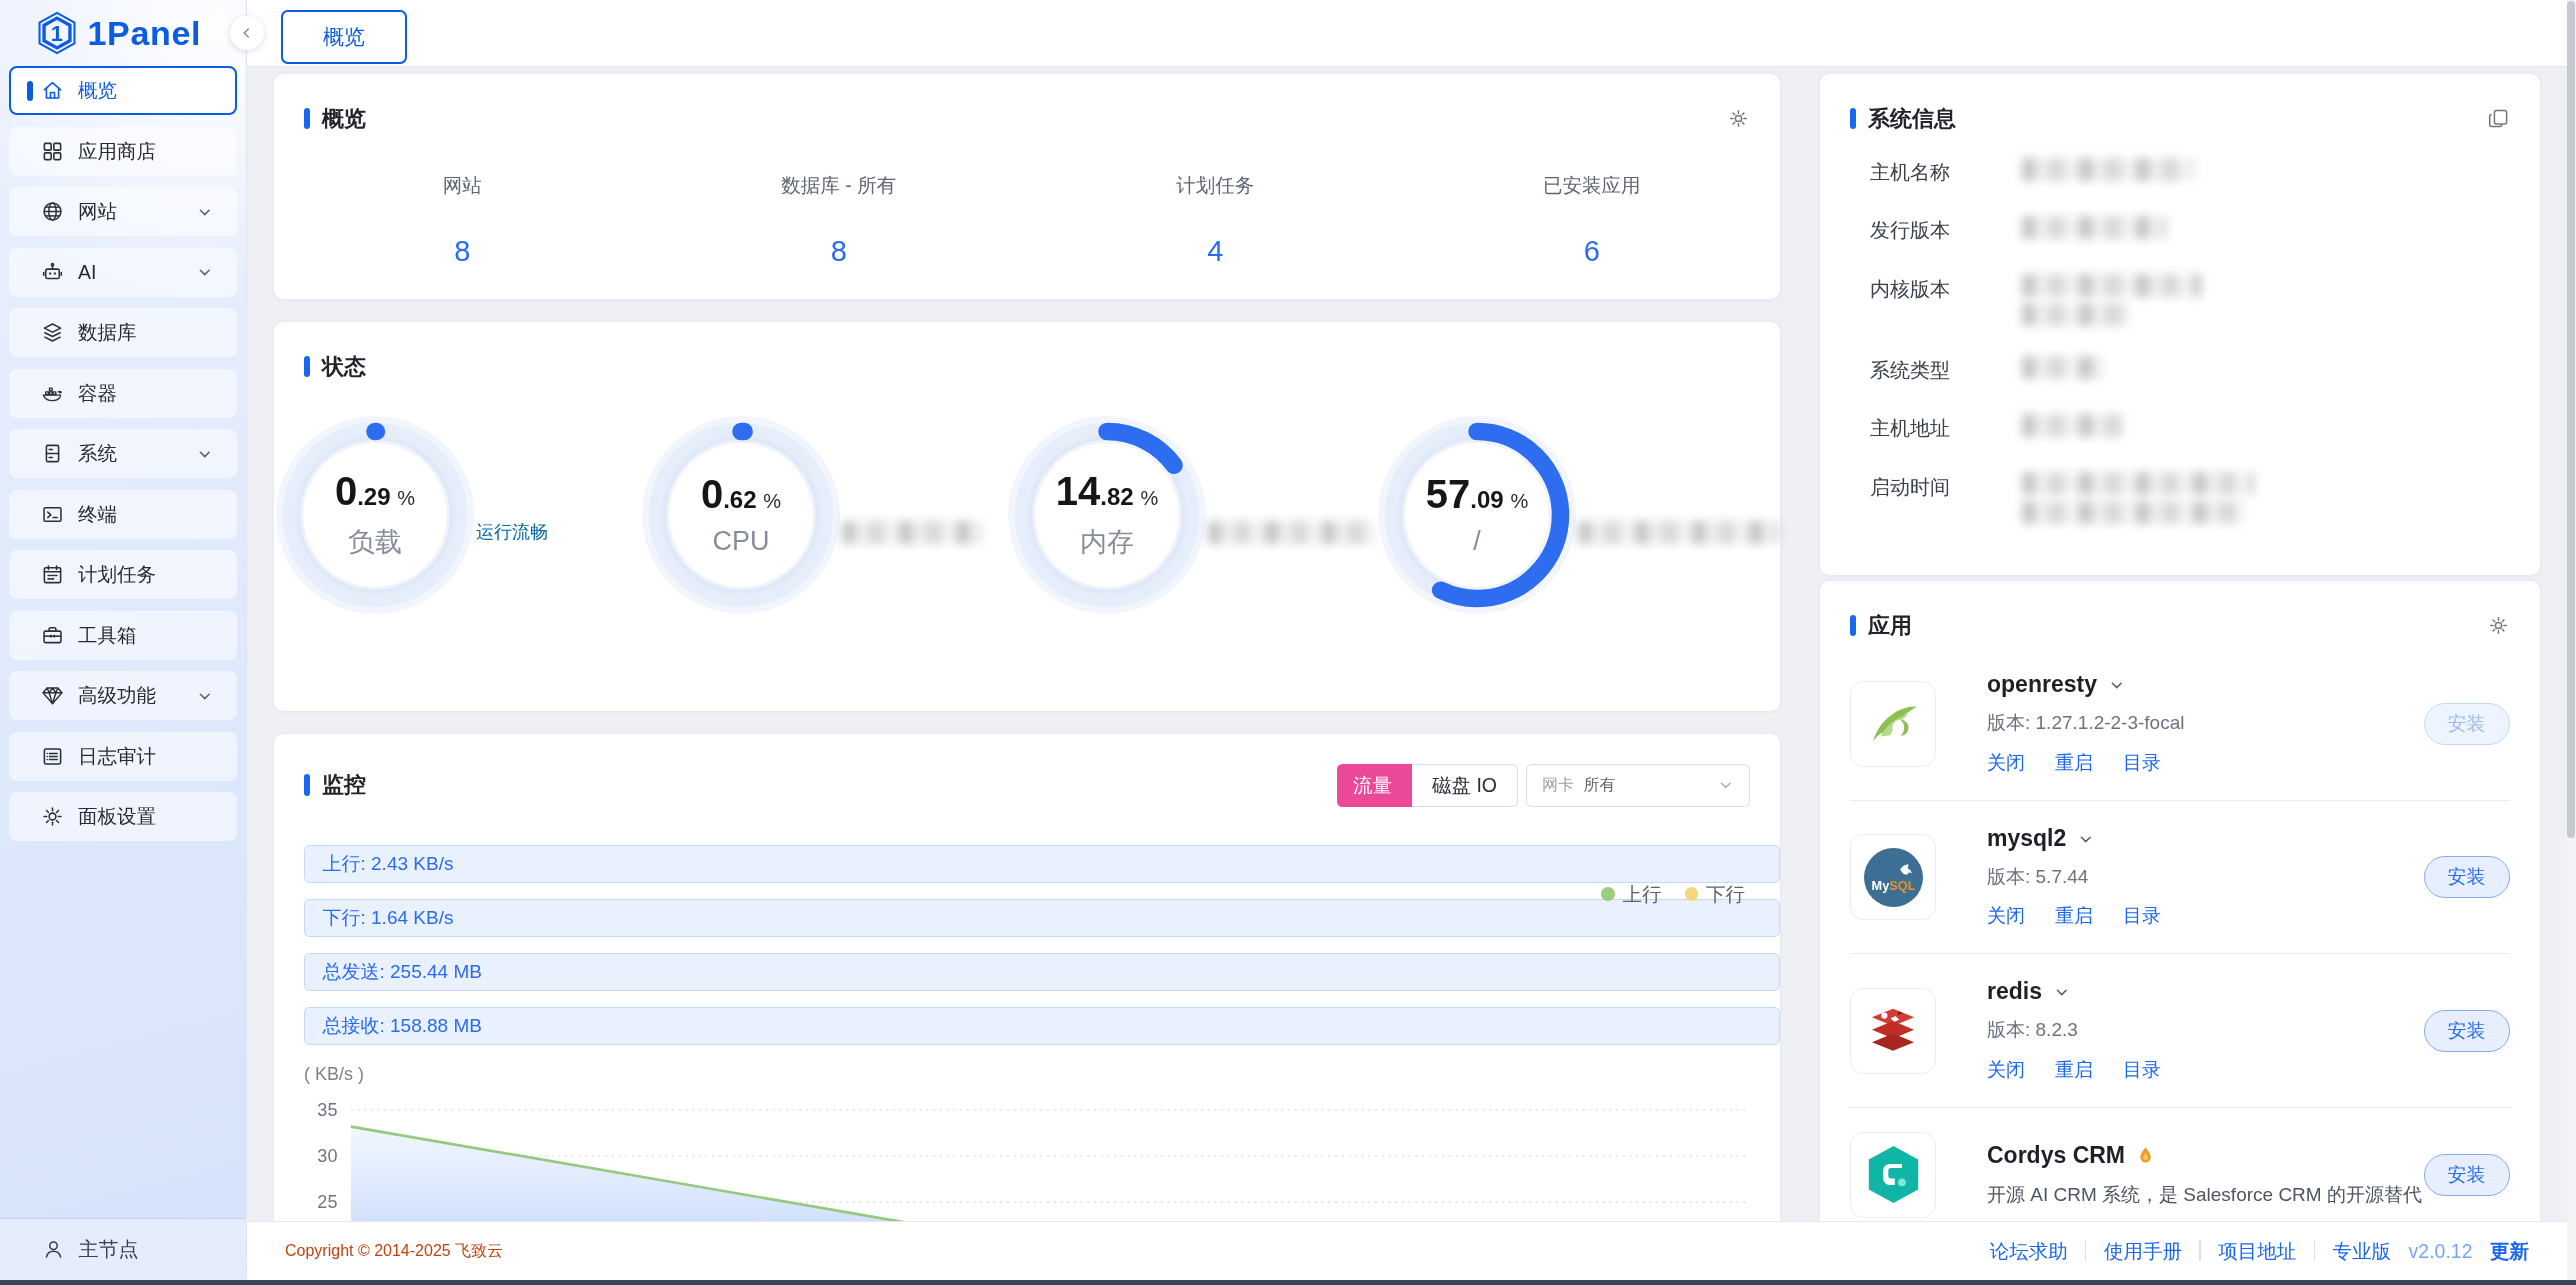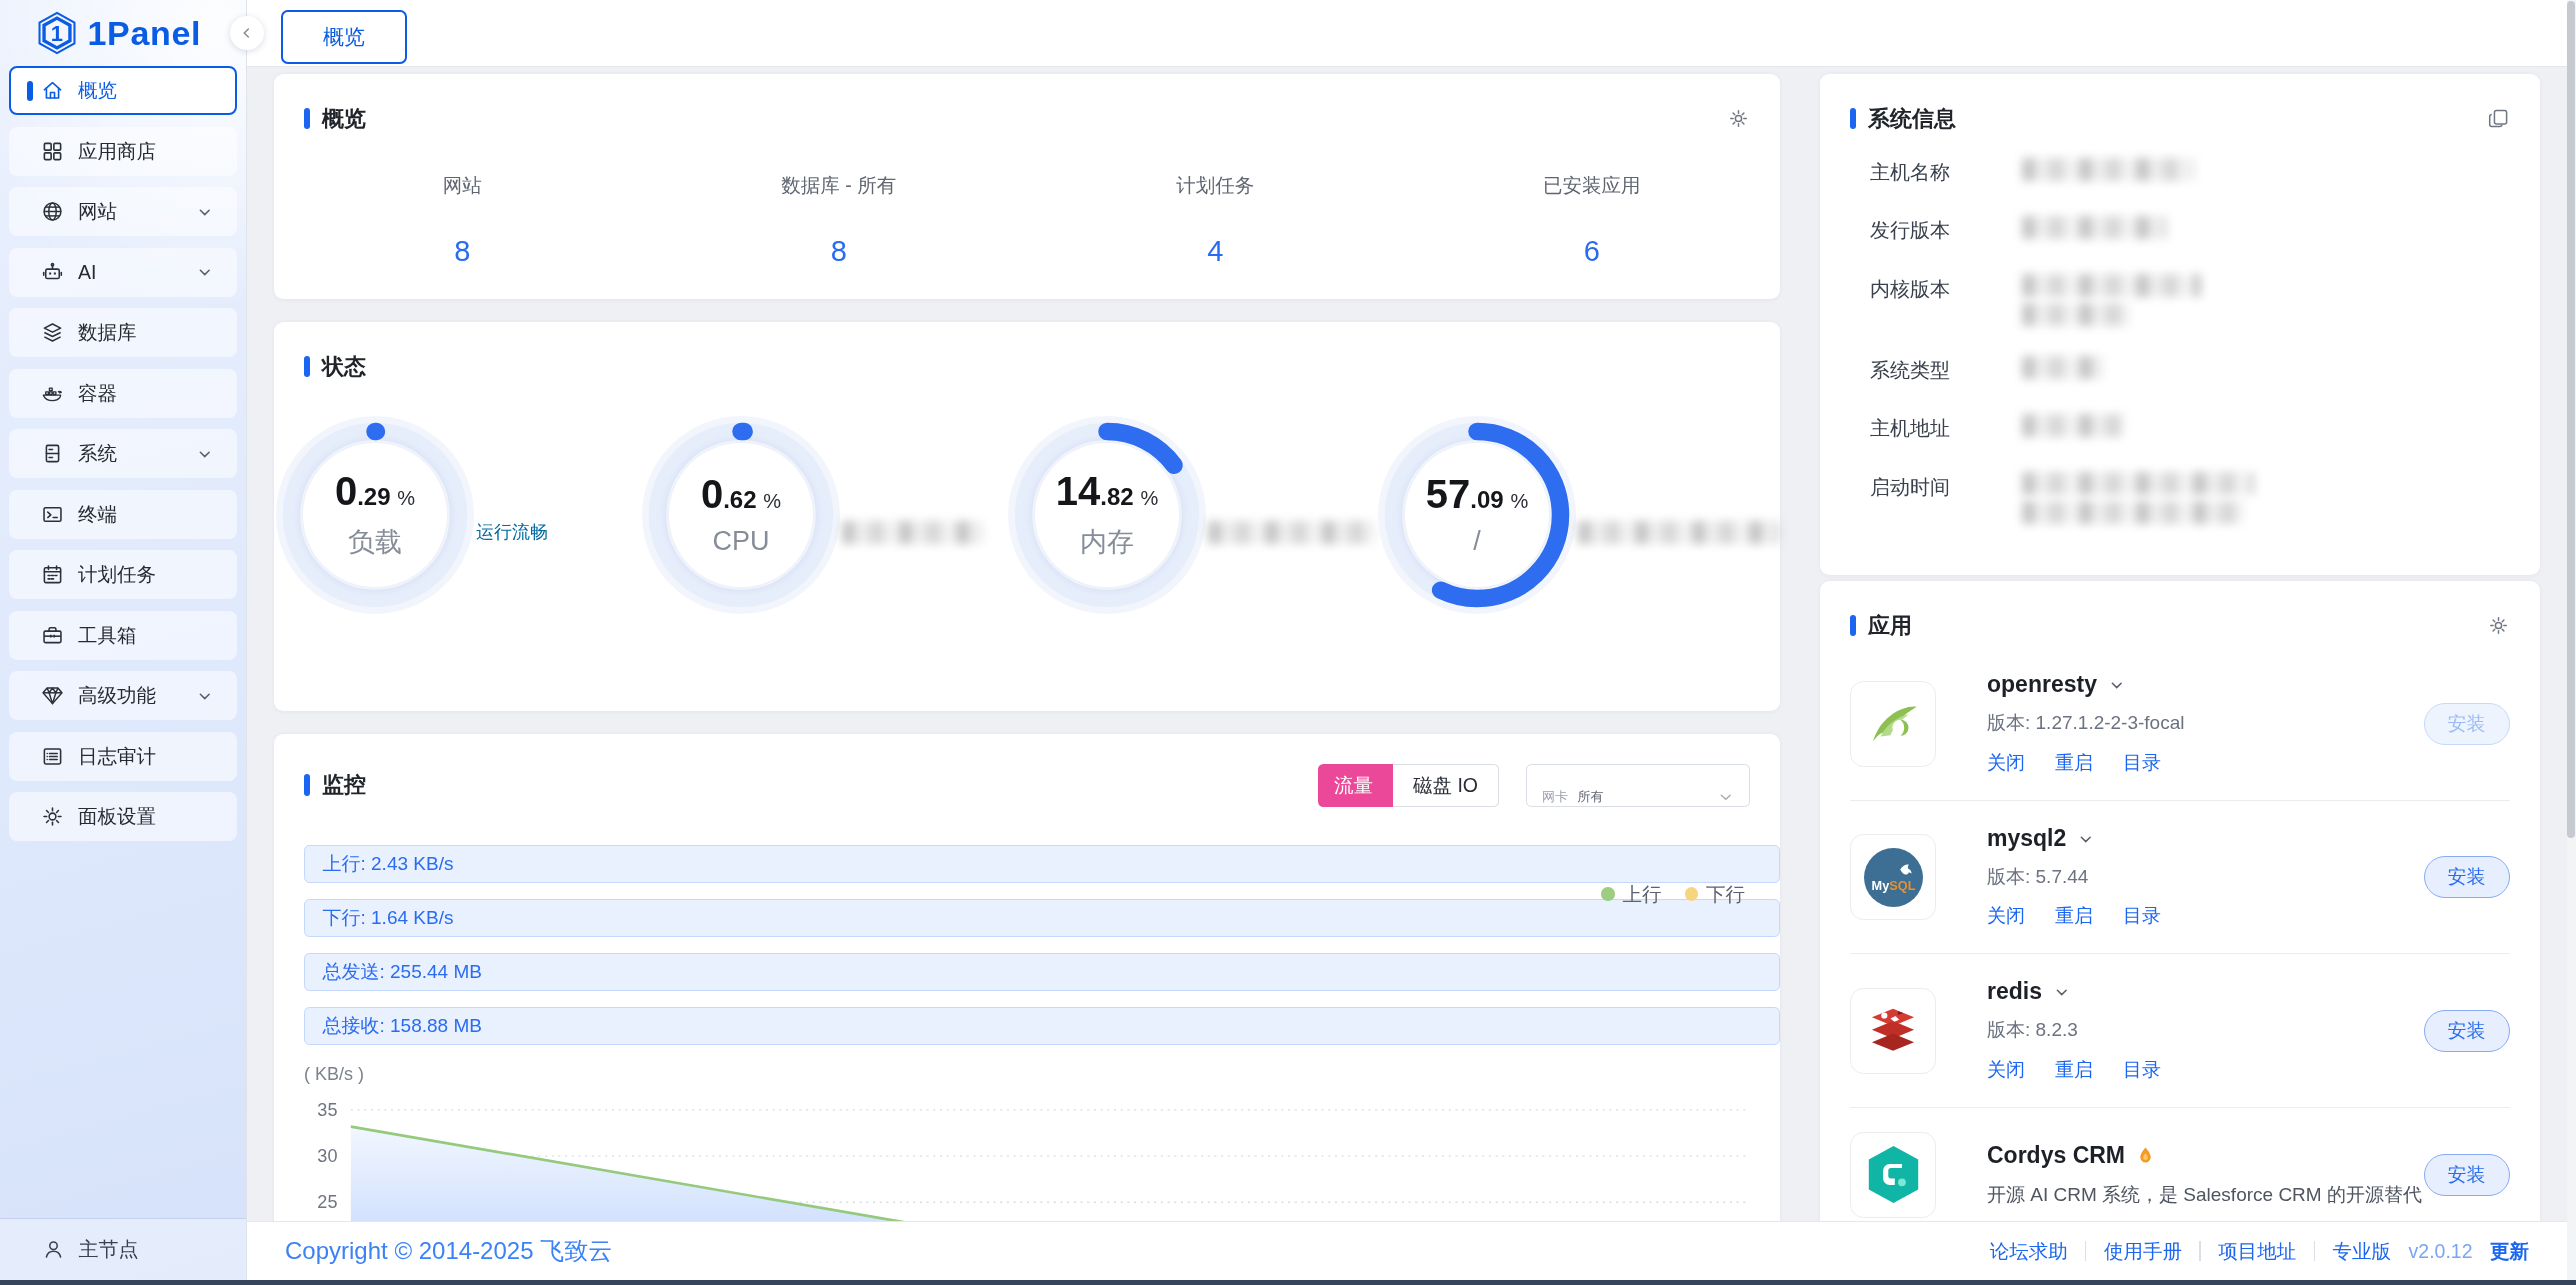--- a/index.html
+++ b/index.html
@@ -68,22 +68,22 @@
   .redact { background:repeating-linear-gradient(90deg,#c7c7c7 0 13.5px,#ededed 13.5px 27px,#d8d8d8 27px 42px,#f2f2f2 42px 57px);
     filter:blur(4.7px); border-radius:2.7px; }
 
   
   .monitor-card { flex:1; min-height:485px; position:relative; }
   .mon-controls { margin-left:auto; display:flex; align-items:center; }
   .seg { display:flex; }
   .seg-btn { height:43px; padding:0 20px; font-size:19.5px; display:flex; align-items:center; justify-content:center; cursor:pointer; }
   .seg-btn.active { background:#ec4899; color:#fff; border-radius:5.4px 0 0 5.4px;padding-left:16px; }
   .seg-btn.plain { background:#fff; color:#2a2e36; border:0.7px solid #d9dde4; border-left:none; border-radius:0 5.4px 5.4px 0; }
-  .mon-select { margin-left:27px; width:224px; height:43px; border:0.7px solid #d9dde4; border-radius:5.4px; background:#fff;
-    display:flex; align-items:flex-end; padding:0 15px; font-size:13px; cursor:pointer; }
+  .mon-select { margin-left:8px; width:224px; height:43px; border:0.7px solid #d9dde4; border-radius:5.4px; background:#fff;
+    display:flex; align-items:center; padding:0 15px; font-size:16px; cursor:pointer; }
   .sel-prefix { color:#9aa1ac; margin-right:9.4px; }
   .sel-value { color:#5f6672; }
   .mon-select .chev { margin-left:auto; color:#a6abb4; }
   .badge-row { display:flex; gap:16px; margin:38px 0 0 30px;flex-direction:column; }
   .badge { height:38px; padding:0 17.5px; display:flex; align-items:center; background:#e9f1fe; border:1.3px solid #c3d8fb;
     border-radius:5.4px; color:#2a6cf0; font-size:19px; }
   .legend-row { position:absolute; right:35px; top:147px; display:flex; gap:23px; align-items:center; }
   .legend-item { display:flex; align-items:center; gap:8px; font-size:19.5px; color:#5c636e; cursor:pointer; }
   .legend-dot { width:13.5px; height:13.5px; border-radius:50%; }
   .chart-wrap { margin:9.4px 30px 0 30px; position:relative; }
@@ -111,21 +111,21 @@
   .app-desc { margin-top:13.5px; font-size:19px; color:#4e5560; max-width:539px; }
   .app-links { margin-top:13.5px; display:flex; gap:30px; }
   .app-link { font-size:19px; color:#1b66f0; cursor:pointer; }
   .install-btn { margin-left:auto; height:42px; padding:0 23px; border-radius:21px; border:1.3px solid #88acf2;
     background:#e7effe; color:#2a6cf0; font-size:19px; display:flex; align-items:center; cursor:pointer; flex:0 0 auto; }
   .install-btn.disabled { border-color:#c6d9fb; color:#9dbbf3; background:#eef4fe; }
 
   
   .footer { position:absolute; left:247px; right:0; bottom:4.7px; height:59px; background:#fff; border-top:0.7px solid #e5e7eb;
     display:flex; align-items:center; justify-content:space-between; padding:0 47px 0 38px; z-index:8; }
-  .copyright { font-size:24px; color:#3b82f6; }
+  .copyright { font-size:16px; color:#c2410c; }
   .footer-links { display:flex; align-items:center; gap:17.5px; font-size:19.5px; }
   .f-link { color:#1b66f0; cursor:pointer; }
   .f-sep { width:1.3px; height:20px; background:#dcdfe5; }
   .f-version { color:#7aa4f5; }
   .f-update { color:#1b66f0; font-weight:bold; cursor:pointer; }
   .bottom-strip { position:absolute; left:0; right:0; bottom:0; height:4.7px; background:#36455c; z-index:12; }
   .scrollbar { position:absolute; right:0; top:0; width:9.4px; height:1281px; background:#f3f4f6; z-index:11; }
   .scroll-thumb { position:absolute; left:0.7px; right:0.7px; top:1.3px; height:837px; border-radius:4.7px; background:#c6c9cf; cursor:pointer; }
 
   svg.icon { display:block; }

